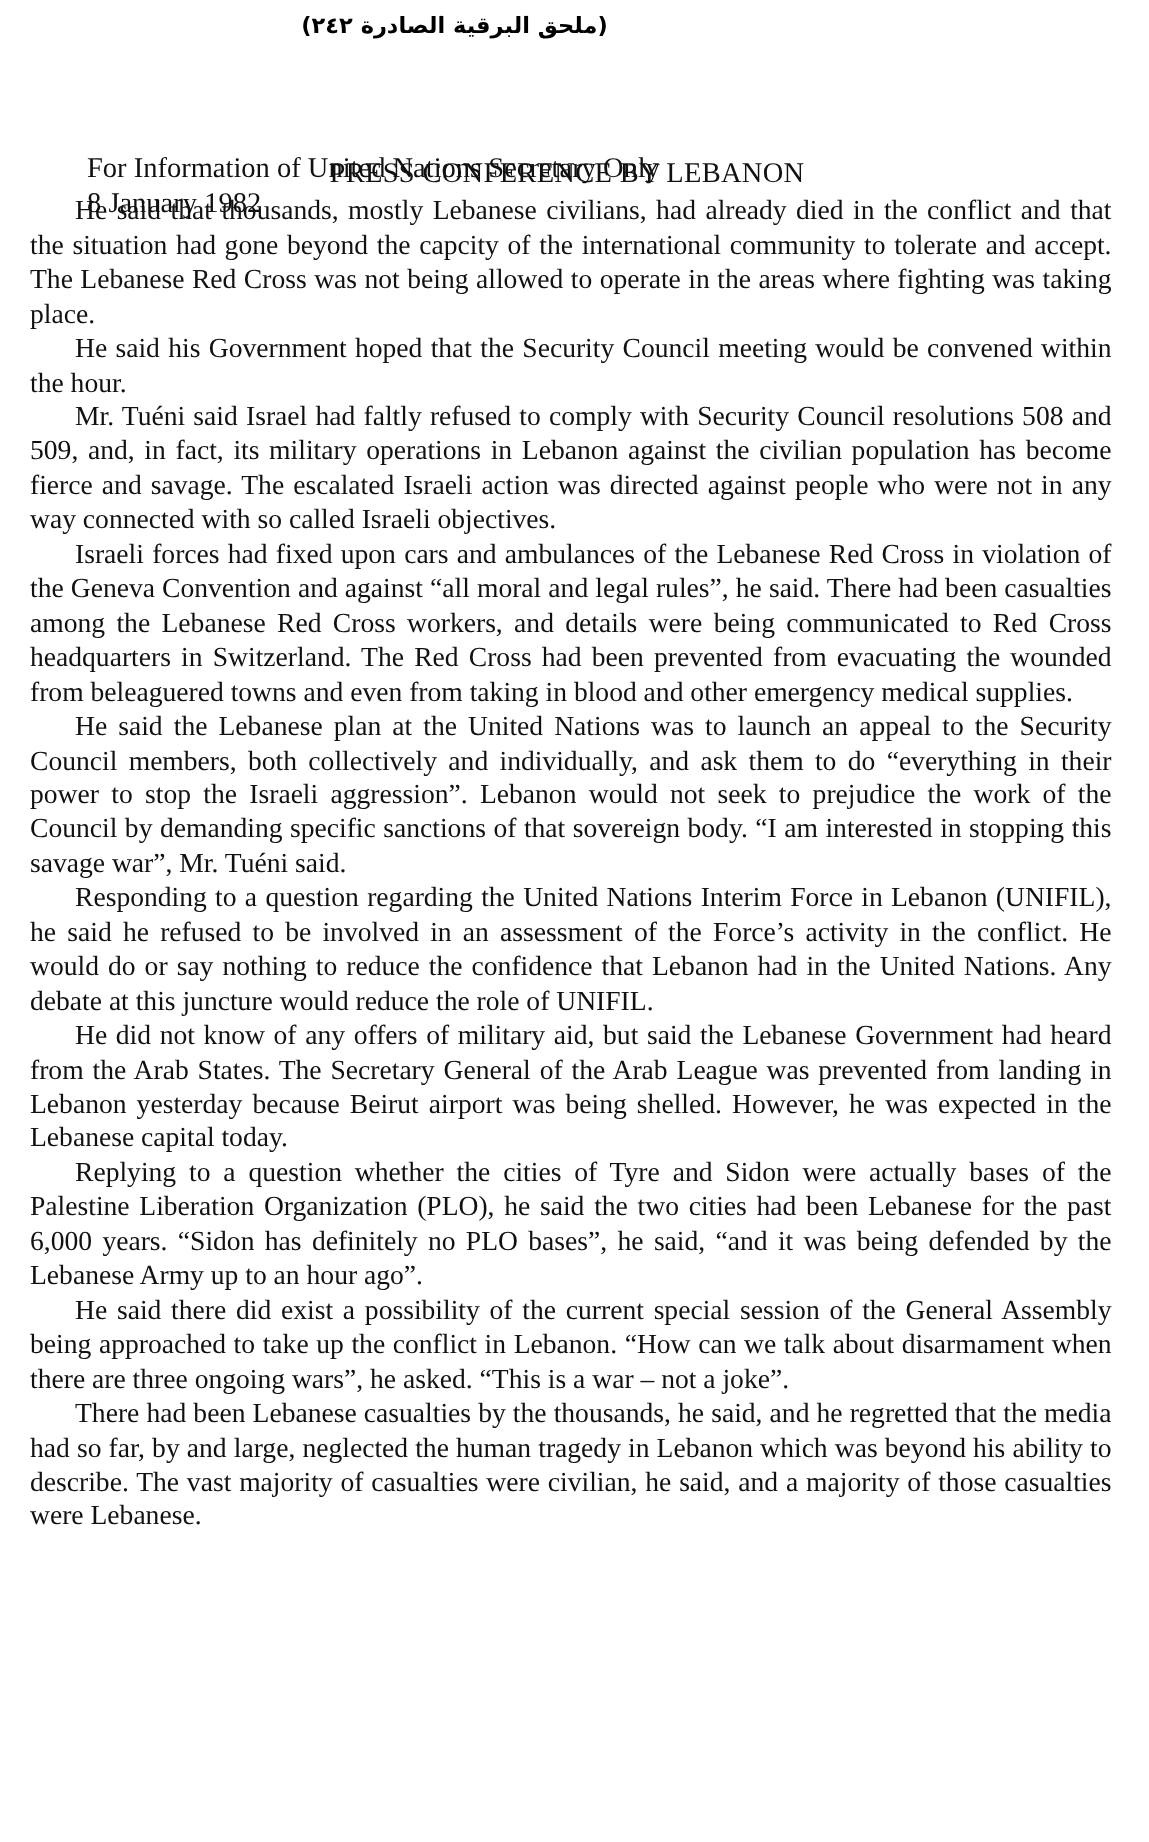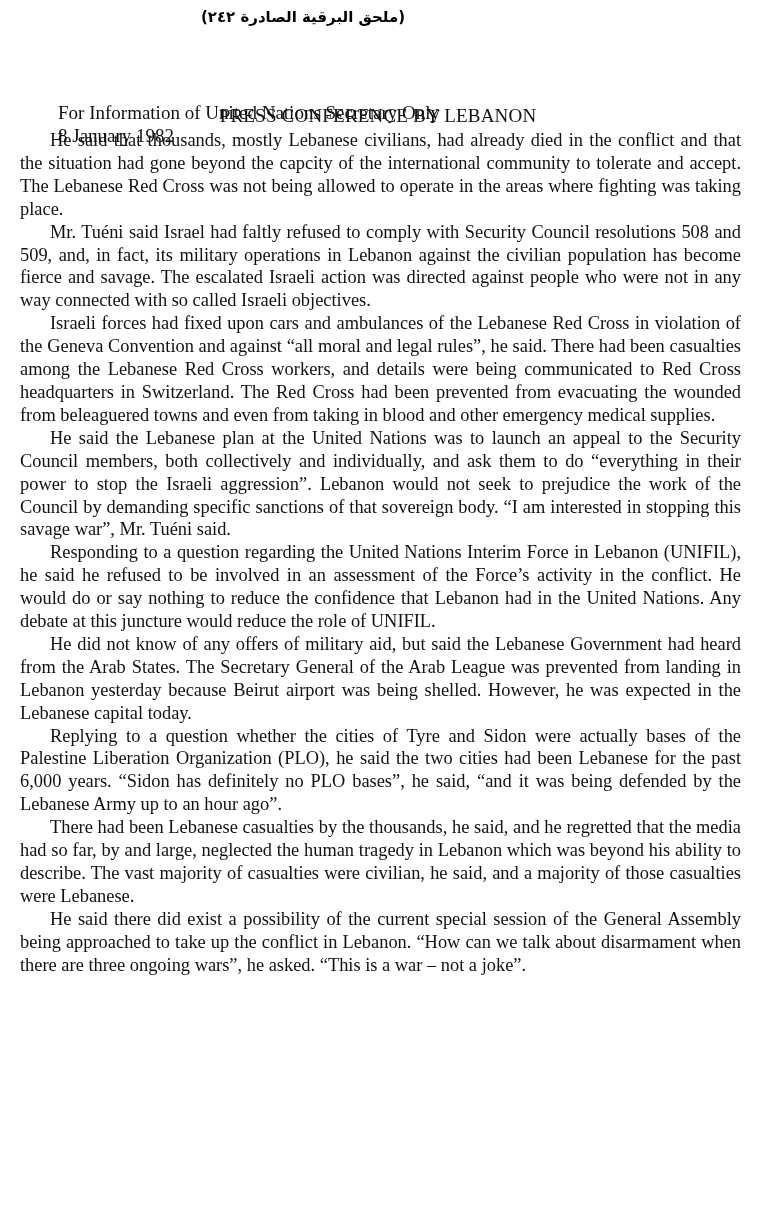--- a/index.html
+++ b/index.html
@@ -72,22 +72,23 @@
 
   <div class="meta">
     <div>For Information of United Nations Secretary Only</div>
     <div>8 January 1982</div>
   </div>
 
   <div class="title">PRESS CONFERENCE BY LEBANON</div>
 
   <div class="body-text">
     <p>He said that thousands, mostly Lebanese civilians, had already died in the conflict and that the situation had gone beyond the capcity of the international community to tolerate and accept. The Lebanese Red Cross was not being allowed to operate in the areas where fighting was taking place.</p>
+    <p>He said his Government hoped that the Security Council meeting would be convened within the hour.</p>
     <p>Mr. Tuéni said Israel had faltly refused to comply with Security Council resolutions 508 and 509, and, in fact, its military operations in Lebanon against the civilian population has become fierce and savage. The escalated Israeli action was directed against people who were not in any way connected with so called Israeli objectives.</p>
     <p>Israeli forces had fixed upon cars and ambulances of the Lebanese Red Cross in violation of the Geneva Convention and against “all moral and legal rules”, he said. There had been casualties among the Lebanese Red Cross workers, and details were being communicated to Red Cross headquarters in Switzerland. The Red Cross had been prevented from evacuating the wounded from beleaguered towns and even from taking in blood and other emergency medical supplies.</p>
     <p>He said the Lebanese plan at the United Nations was to launch an appeal to the Security Council members, both collectively and individually, and ask them to do “everything in their power to stop the Israeli aggression”. Lebanon would not seek to prejudice the work of the Council by demanding specific sanctions of that sovereign body. “I am interested in stopping this savage war”, Mr. Tuéni said.</p>
     <p>Responding to a question regarding the United Nations Interim Force in Lebanon (UNIFIL), he said he refused to be involved in an assessment of the Force’s activity in the conflict. He would do or say nothing to reduce the confidence that Lebanon had in the United Nations. Any debate at this juncture would reduce the role of UNIFIL.</p>
     <p>He did not know of any offers of military aid, but said the Lebanese Government had heard from the Arab States. The Secretary General of the Arab League was prevented from landing in Lebanon yesterday because Beirut airport was being shelled. However, he was expected in the Lebanese capital today.</p>
     <p>Replying to a question whether the cities of Tyre and Sidon were actually bases of the Palestine Liberation Organization (PLO), he said the two cities had been Lebanese for the past 6,000 years. “Sidon has definitely no PLO bases”, he said, “and it was being defended by the Lebanese Army up to an hour ago”.</p>
+    <p>He said there did exist a possibility of the current special session of the General Assembly being approached to take up the conflict in Lebanon. “How can we talk about disarmament when there are three ongoing wars”, he asked. “This is a war – not a joke”.</p>
     <p>There had been Lebanese casualties by the thousands, he said, and he regretted that the media had so far, by and large, neglected the human tragedy in Lebanon which was beyond his ability to describe. The vast majority of casualties were civilian, he said, and a majority of those casualties were Lebanese.</p>
-    <p>He said there did exist a possibility of the current special session of the General Assembly being approached to take up the conflict in Lebanon. “How can we talk about disarmament when there are three ongoing wars”, he asked. “This is a war – not a joke”.</p>
   </div>
 </div>
 
 </body></html>

